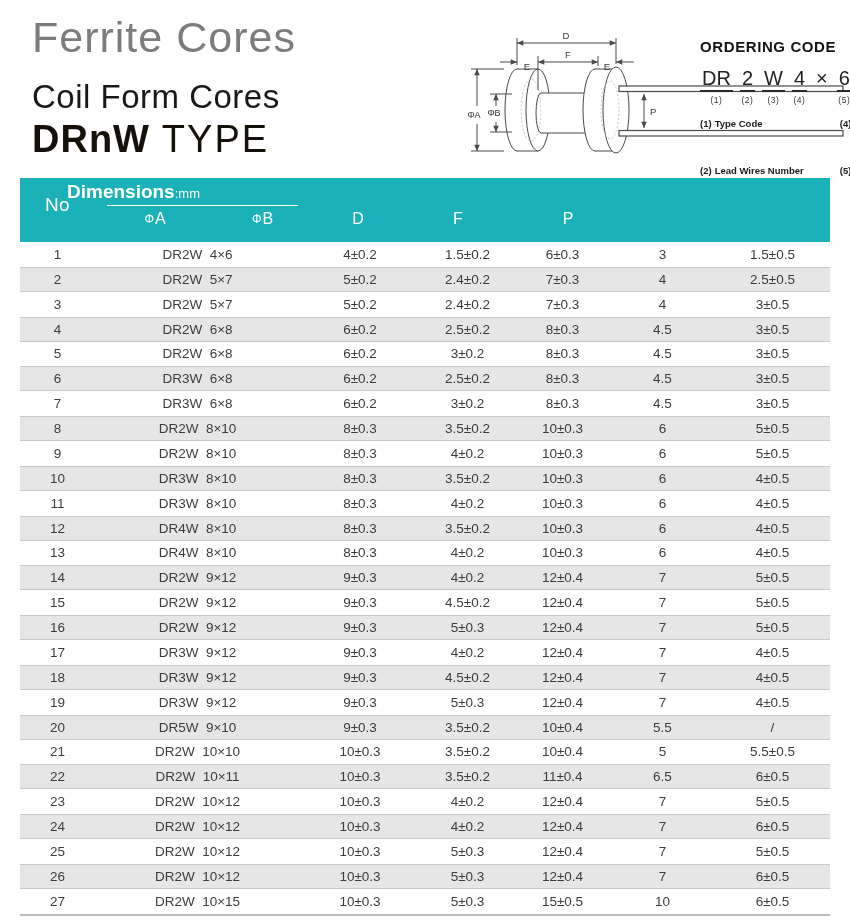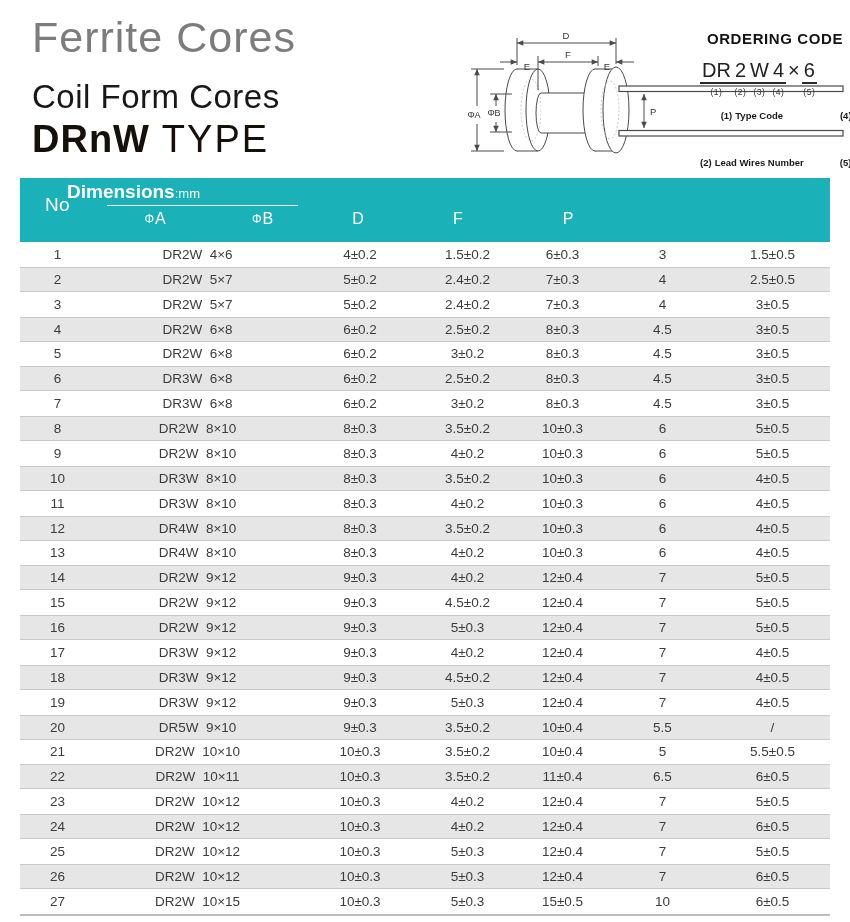--- a/index.html
+++ b/index.html
@@ -15,23 +15,23 @@
   .title-sub  { font-size:33px; line-height:1; color:#181818; margin-top:19px; letter-spacing:0.5px; }
   .title-type { margin-top:7px; line-height:1.02; color:#16100a; }
   .type-bold  { font-size:38px; font-weight:800; letter-spacing:1px; }
   .type-rest  { font-size:38px; font-weight:400; letter-spacing:2px; }
 
   
   .diagram { position:absolute; left:438px; top:8px; }
   .diagram text { font-family:"Liberation Sans", sans-serif; fill:#333; stroke:none; }
 
   
-  .ordering { position:absolute; left:700px; top:30px; width:150px;text-align:center; }
+  .ordering { position:absolute; left:700px; top:38px; width:150px; }
   .ordering-title { font-size:15px; font-weight:700; color:#141414; letter-spacing:0.6px; }
-  .code-row { display:flex; margin-top:13px; align-items:flex-start; }
+  .code-row { display:flex; gap:7px; margin-top:13px; align-items:flex-start; }
   .code-part { display:flex; flex-direction:column; align-items:center; }
   .code-char { font-size:20px; color:#222; line-height:1; padding:0 2px 2px 2px; border-bottom:2px solid #2a2a2a; }
   .code-part.no-u .code-char { border-bottom:2px solid transparent; }
   .code-num { font-size:8.5px; color:#333; margin-top:3px; letter-spacing:0.5px; }
   .legend { margin-top:13px; display:grid; grid-auto-flow:column; grid-template-rows:repeat(3,auto);
             grid-template-columns:auto auto; column-gap:4px; row-gap:6px;
             font-size:9.5px; font-weight:700; color:#1a1a1a;gap:36px; }
   .legend-item { white-space:nowrap; }
   .legend-num { margin-right:3px; }
 

